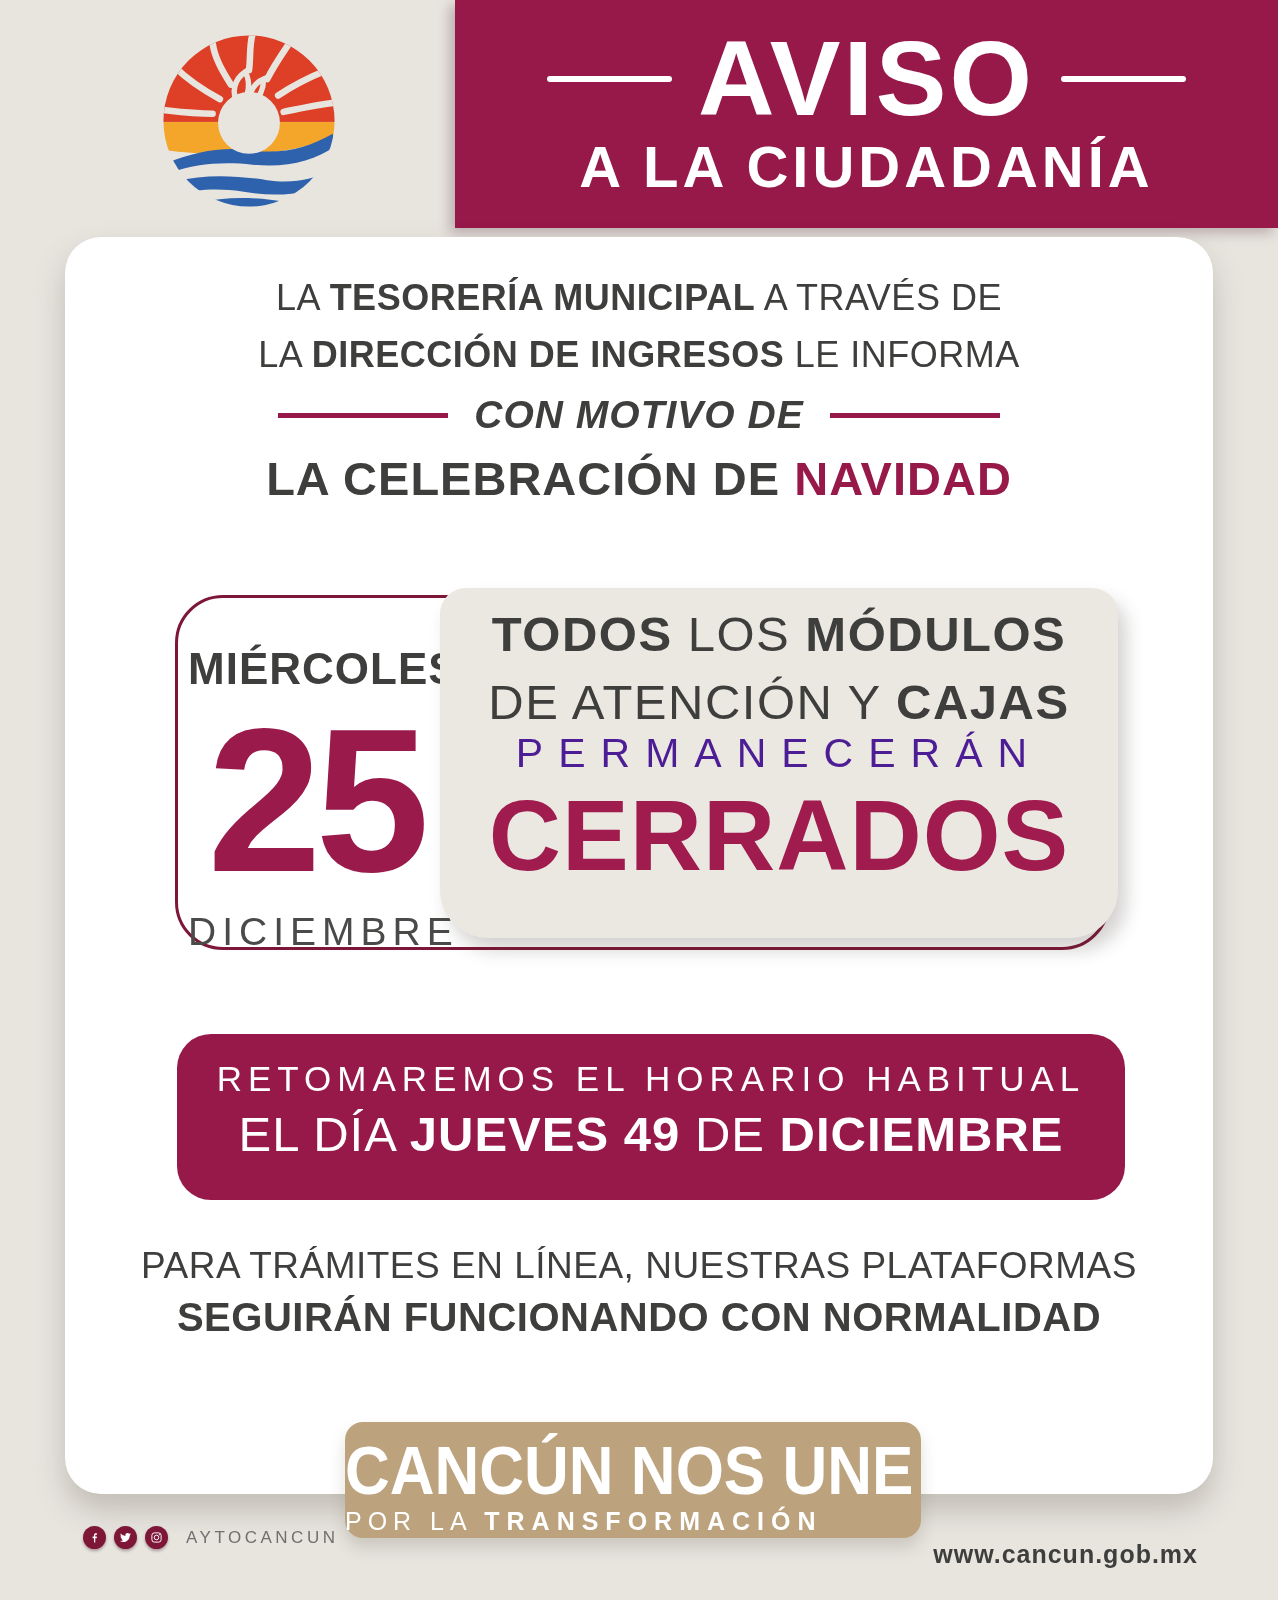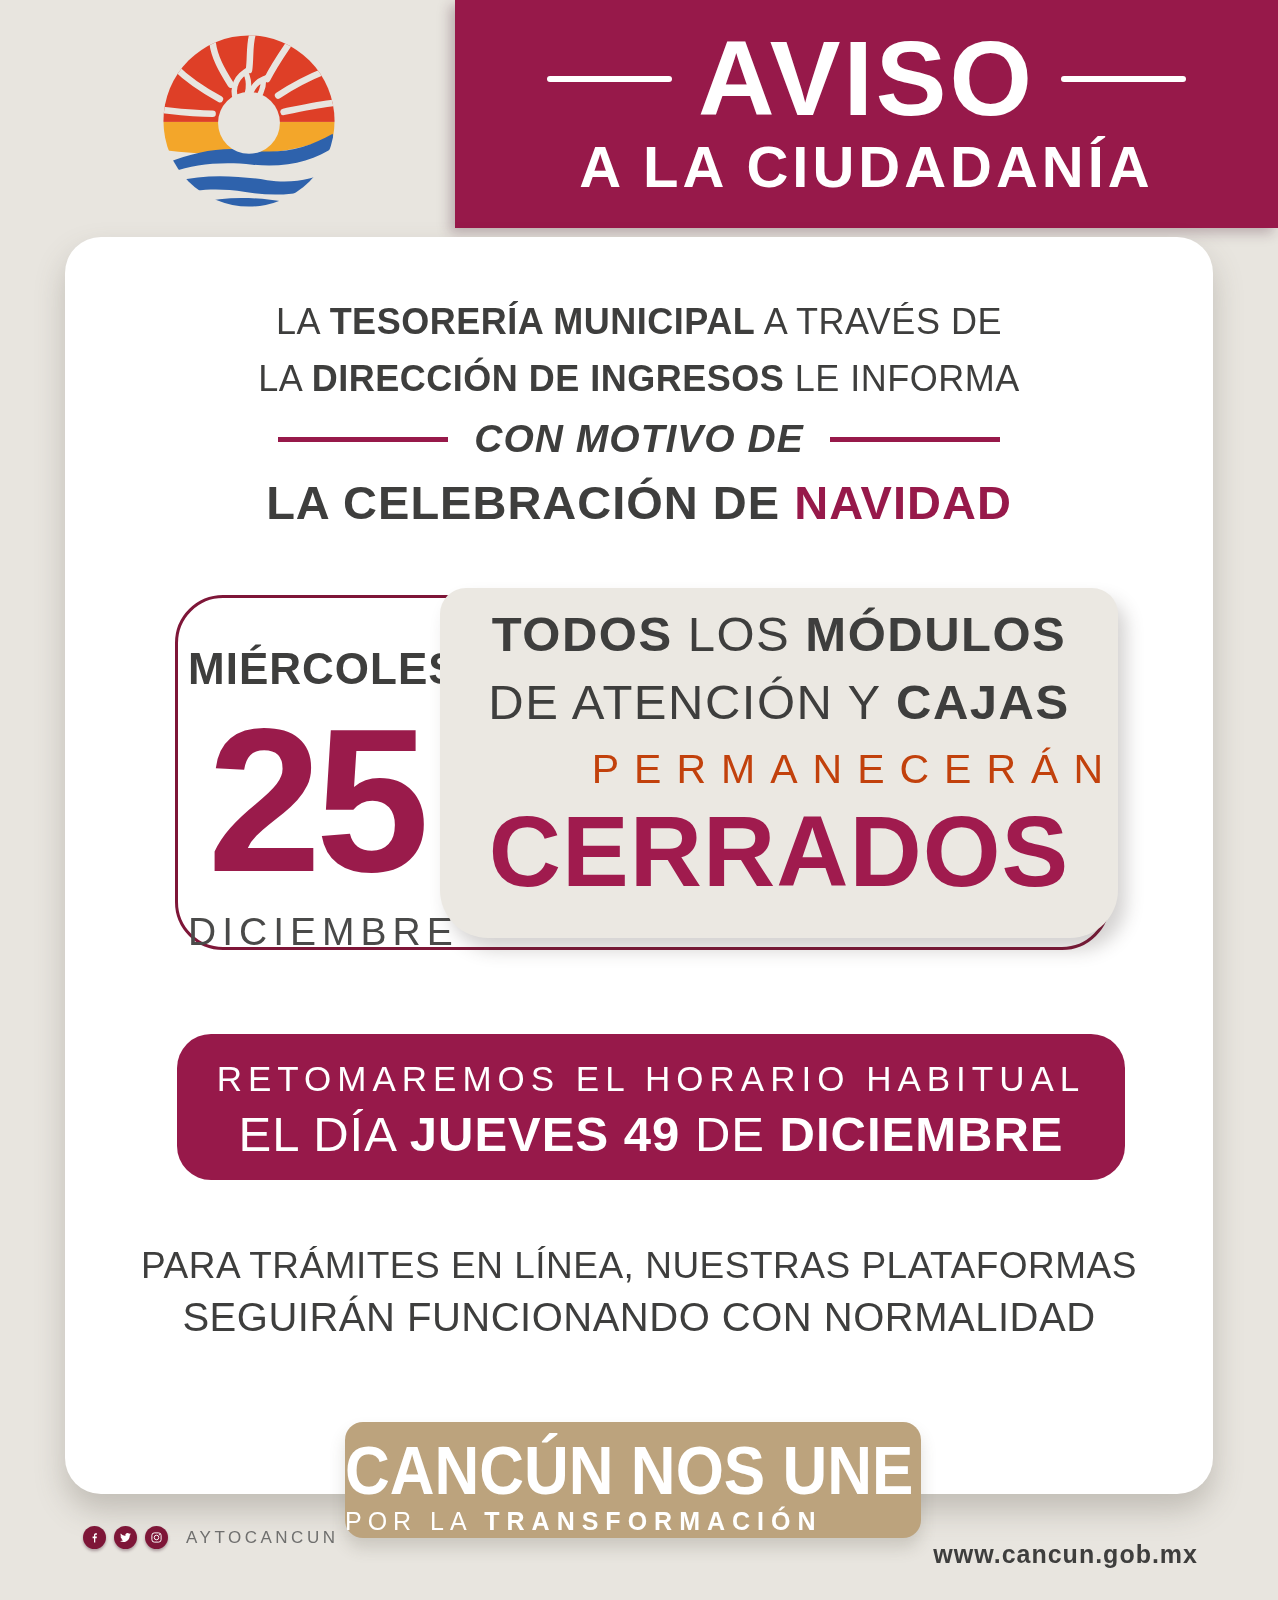--- a/index.html
+++ b/index.html
@@ -20,21 +20,21 @@
   .aviso-row { display:flex; align-items:center; gap:26px; }
   .dash { width:125px; height:6px; background:#fff; border-radius:3px; }
   .aviso-title { font-size:106px; font-weight:800; letter-spacing:3px; line-height:.95; }
   .aviso-sub { font-size:58px; font-weight:800; letter-spacing:4px; margin-top:4px; white-space:pre; }
   
   .card {
     position:absolute; left:65px; top:237px; width:1148px; height:1257px;
     background:#fff; border-radius:36px;
     box-shadow:0 16px 30px rgba(95,85,75,.28);
   }
-  .intro { padding-top:56px; text-align:center; }
+  .intro { padding-top:32px; text-align:center; }
   .intro-line { font-size:36px; line-height:57px; font-weight:400; letter-spacing:.5px; white-space:pre; }
   .b { font-weight:800; }
   .maroon { color:#97194A; }
   .motivo-row { display:flex; justify-content:center; align-items:center; gap:26px; margin-top:10px; }
   .motivo-rule { width:170px; height:5px; background:#97194A; }
   .motivo-text { font-size:39px; font-weight:800; letter-spacing:1px;font-style:italic; }
   .celebra-line { font-size:47px; font-weight:800; letter-spacing:1px; margin-top:14px; white-space:pre; }
   
   .date-box {
     position:absolute; left:110px; top:358px; width:935px; height:355px;
@@ -45,33 +45,33 @@
   .day-number { font-size:205px; font-weight:800; color:#9A1B4B; line-height:180px; margin-top:16px; letter-spacing:-6px; }
   .month { font-size:39px; font-weight:400; color:#4A4A49; letter-spacing:6px; margin-top:20px; }
   .notice-card {
     position:absolute; left:262px; top:-10px; width:678px; height:350px;
     background:#EBE8E2; border-radius:26px 26px 48px 48px;
     box-shadow:8px 12px 18px rgba(60,50,45,.22);
     text-align:center; padding-top:18px;
   }
   .notice-l1, .notice-l2 { font-size:49px; letter-spacing:1.5px; white-space:pre; color:#3E3E3D; }
   .notice-l2 { margin-top:12px; }
-  .notice-l3 { font-size:41px; letter-spacing:15px; margin-top:16px; color:#c2410c;text-align:right; }
+  .notice-l3 { font-size:41px; letter-spacing:15px; color:#4c1d95; }
   .notice-l4 { font-size:100px; font-weight:800; color:#A01B4E; letter-spacing:1px; line-height:1; margin-top:8px; }
   
   .schedule-banner {
-    position:absolute; left:112px; top:797px; width:948px; height:146px;
+    position:absolute; left:112px; top:797px; width:948px; height:166px;
     background:#97194A; border-radius:34px; color:#fff; text-align:center;
   }
   .sched-l1 { margin-top:25px; font-size:35px; letter-spacing:6px; font-weight:400; }
   .sched-l2 { font-size:49px; margin-top:7px; letter-spacing:1px; white-space:pre; }
   
   .online { position:absolute; top:1008px; left:0; width:100%; text-align:center; }
   .online-l1 { font-size:37px; letter-spacing:.5px; }
-  .online-l2 { font-size:40px; font-weight:400; letter-spacing:.5px; margin-top:8px; }
+  .online-l2 { font-size:40px; font-weight:700; letter-spacing:.5px; margin-top:8px; }
   
   .brand-banner {
     position:absolute; left:280px; top:1185px; width:576px; height:116px;
     background:#BCA37D; border-radius:18px; color:#fff; text-align:left;
     box-shadow:0 10px 16px rgba(80,70,55,.18);
   }
   .brand-title { display:inline-block; font-size:62px; font-weight:800; letter-spacing:0; margin-top:8px; transform:scaleY(1.12); transform-origin:center top; white-space:pre; }
   .brand-sub { font-size:25px; letter-spacing:6px; margin-top:6px; white-space:pre; }
   .brand-sub .b { letter-spacing:7px; }
   

